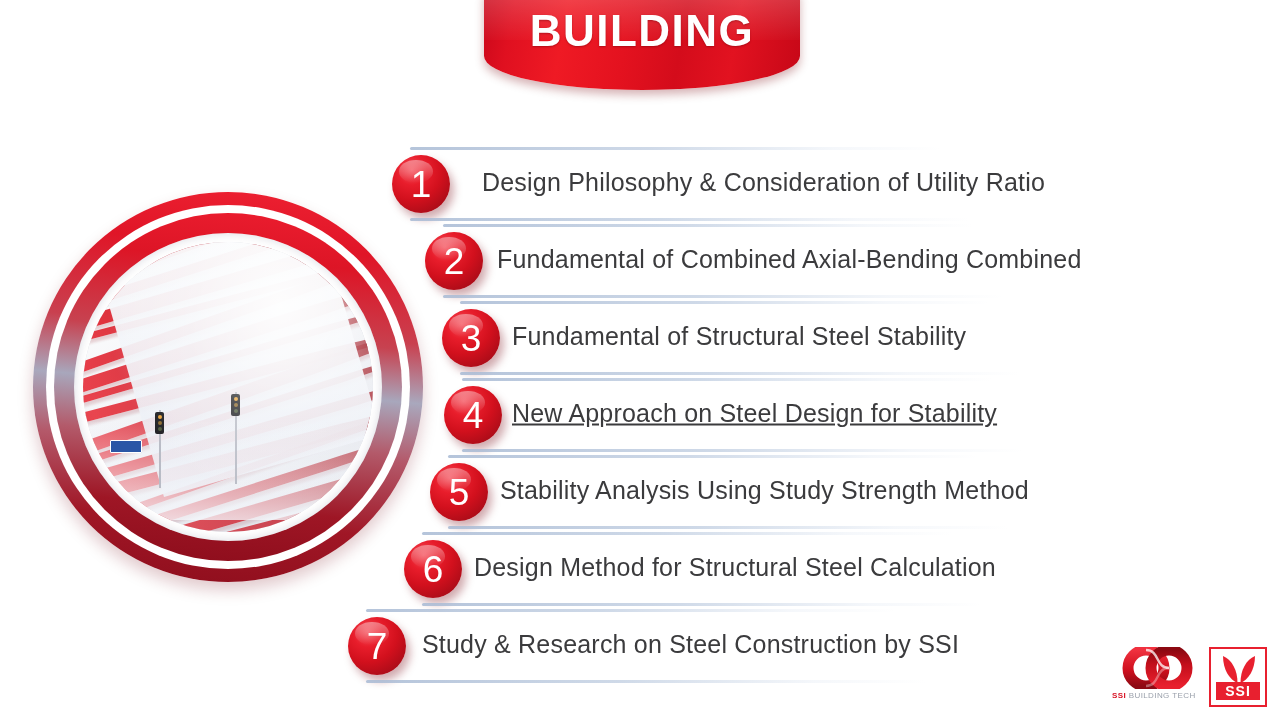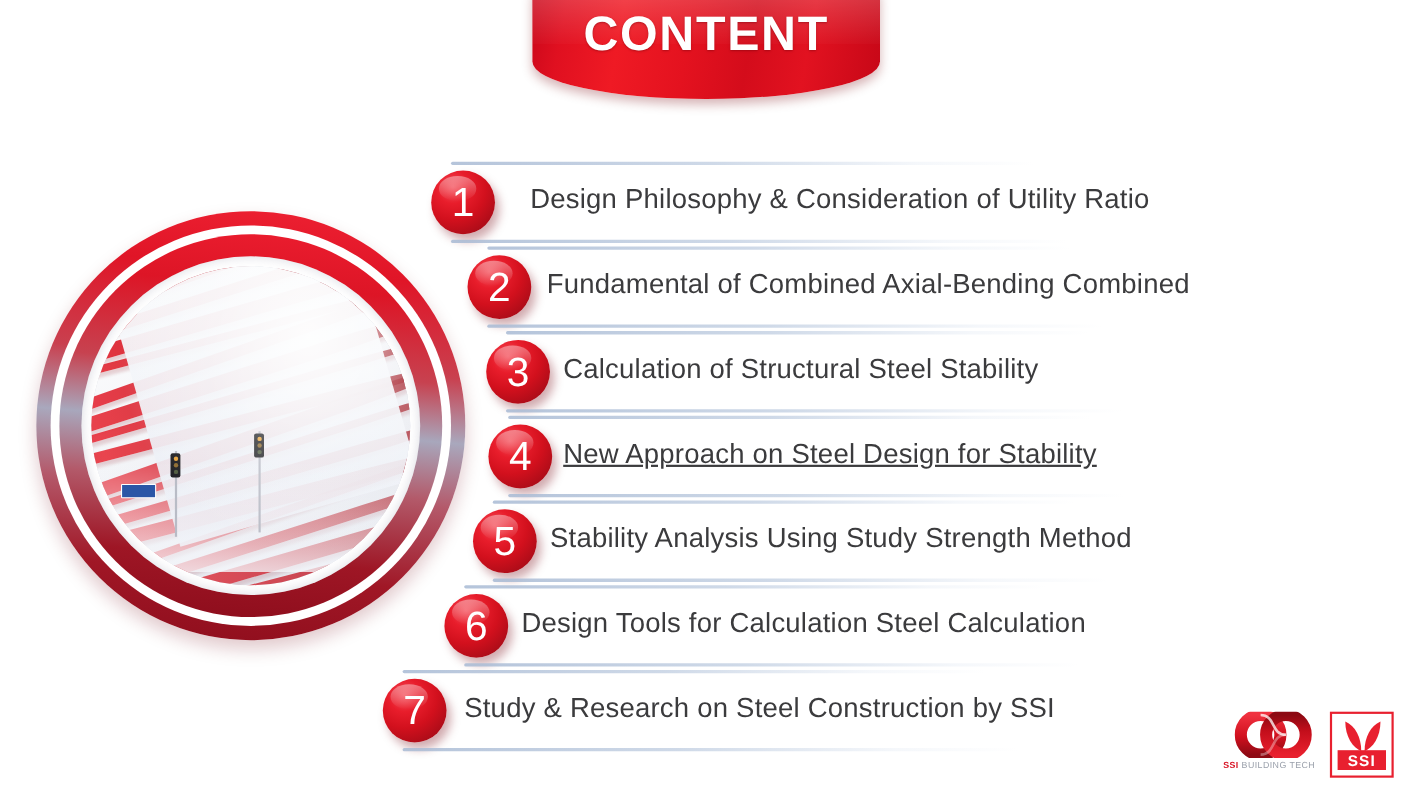--- a/index.html
+++ b/index.html
@@ -300,21 +300,21 @@
     line-height: 18px;
     letter-spacing: 1px;
     font-family: "Liberation Sans", sans-serif;
   }
 </style>
 </head>
 <body>
 
 <div id="title-banner">
   <div id="title-banner-gloss"></div>
-  <div id="title-banner-text">CONTENT</div>
+  <div id="title-banner-text">BUILDING</div>
 </div>
 
 <div id="photo-frame">
   <div class="ring" id="ring-outer"></div>
   <div class="ring" id="ring-gap1"></div>
   <div class="ring" id="ring-inner"></div>
   <div class="ring" id="ring-gap2"></div>
   <div id="photo-disc">
     <div id="photo-sky"></div>
     <div id="photo-waves-host" style="position: absolute; left: -30%; top: 4%; width: 120%; height: 104%; transform: rotate(-17deg);">
@@ -367,21 +367,21 @@
     <div class="item-text" style="left:72px;">Fundamental of Combined Axial-Bending Combined</div>
     <div class="item-line bottom"></div>
   </div>
 
   <div class="list-item" style="left:442px; top:297px; width:660px;">
     <div class="item-line top"></div>
     <div class="badge" style="left:0px;">
       <div class="badge-gloss"></div>
       <div class="badge-num">3</div>
     </div>
-    <div class="item-text" style="left:70px;">Calculation of Structural Steel Stability</div>
+    <div class="item-text" style="left:70px;">Fundamental of Structural Steel Stability</div>
     <div class="item-line bottom"></div>
   </div>
 
   <div class="list-item" style="left:444px; top:374px; width:660px;">
     <div class="item-line top"></div>
     <div class="badge" style="left:0px;">
       <div class="badge-gloss"></div>
       <div class="badge-num">4</div>
     </div>
     <div class="item-text" style="left:68px;text-decoration:underline;">New Approach on Steel Design for Stability</div>
@@ -397,21 +397,21 @@
     <div class="item-text" style="left:70px;">Stability Analysis Using Study Strength Method</div>
     <div class="item-line bottom"></div>
   </div>
 
   <div class="list-item" style="left:404px; top:528px; width:660px;">
     <div class="item-line top"></div>
     <div class="badge" style="left:0px;">
       <div class="badge-gloss"></div>
       <div class="badge-num">6</div>
     </div>
-    <div class="item-text" style="left:70px;">Design Tools for Calculation Steel Calculation</div>
+    <div class="item-text" style="left:70px;">Design Method for Structural Steel Calculation</div>
     <div class="item-line bottom"></div>
   </div>
 
   <div class="list-item" style="left:348px; top:605px; width:660px;">
     <div class="item-line top"></div>
     <div class="badge" style="left:0px;">
       <div class="badge-gloss"></div>
       <div class="badge-num">7</div>
     </div>
     <div class="item-text" style="left:74px;">Study &amp; Research on Steel Construction by SSI</div>

